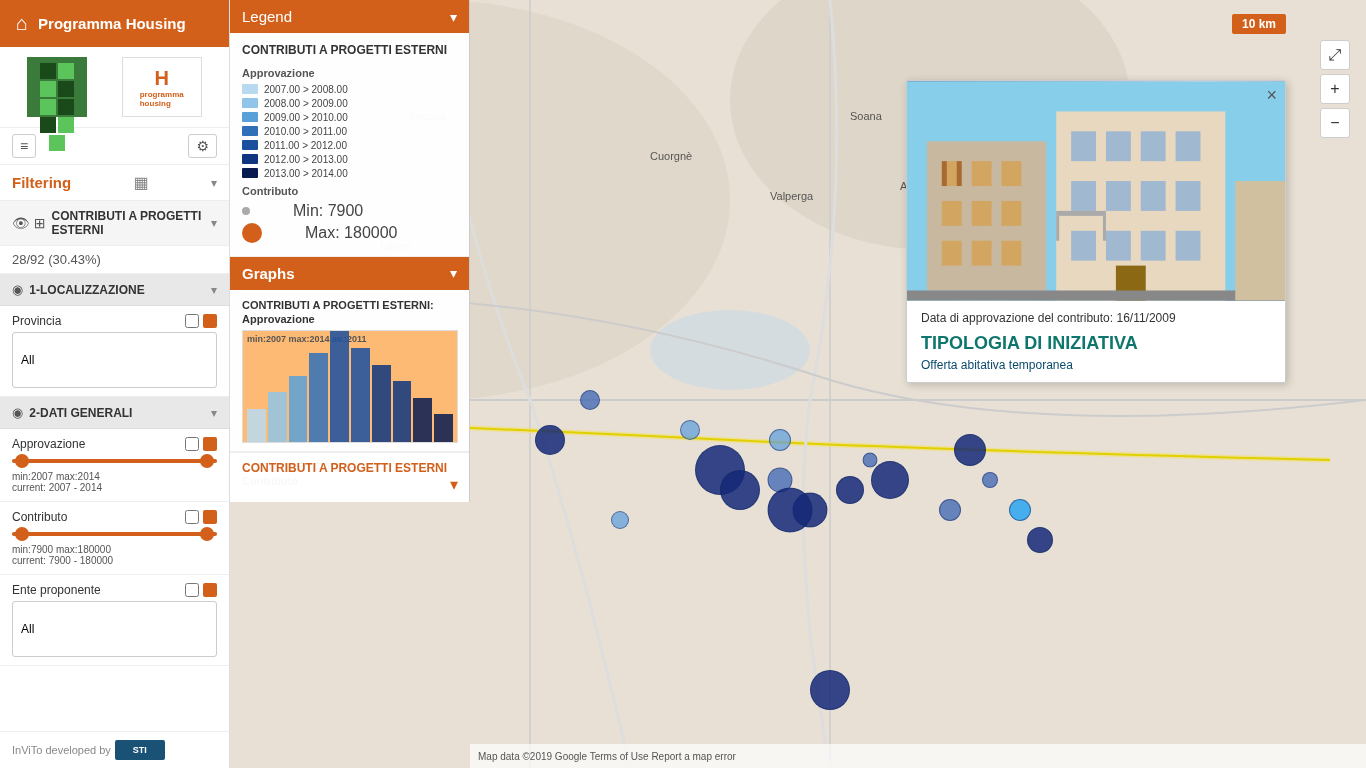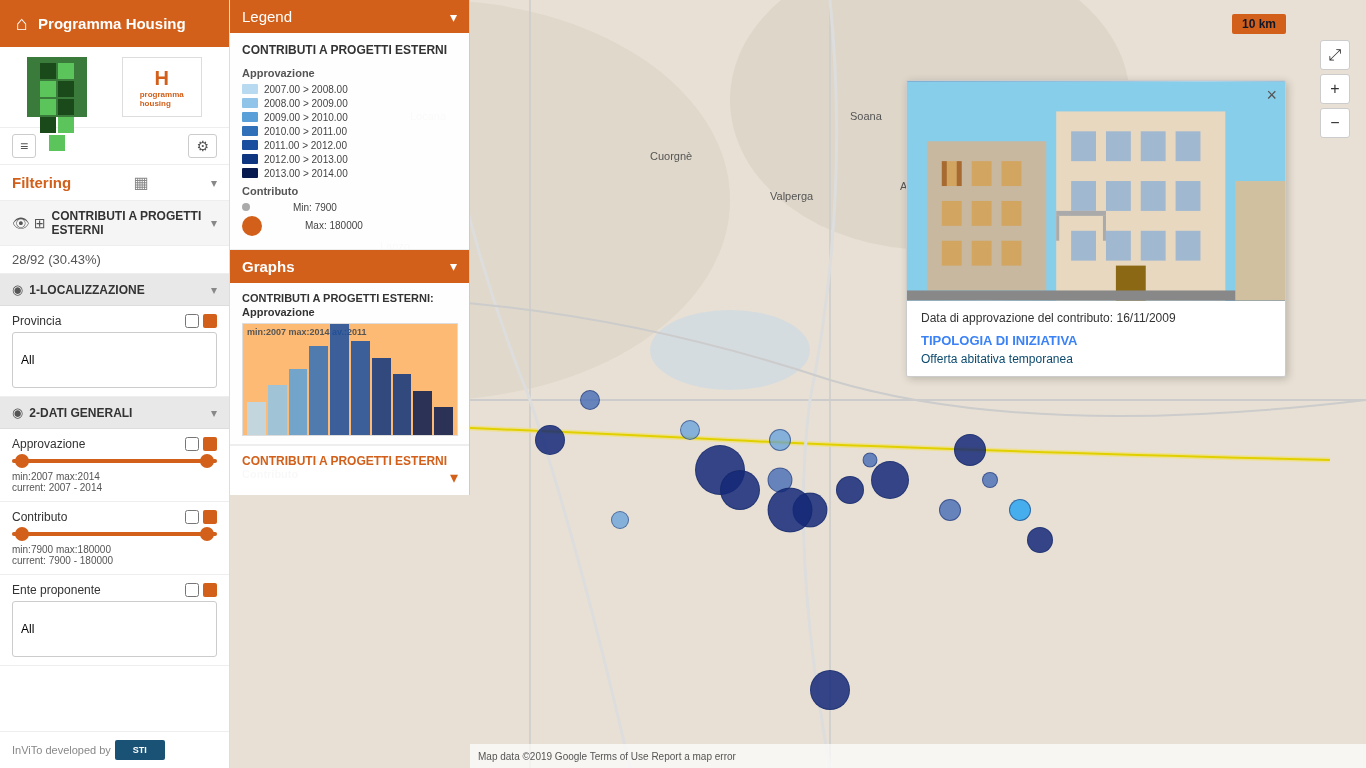--- a/index.html
+++ b/index.html
@@ -143,21 +143,21 @@
 
     
     #map-bg {
       position: absolute; inset: 0;
       background: #ddd8c8;
     }
 
     
     #scale-bar {
       position: absolute; top: 14px; right: 80px;
-      background: #d2601a; color: #0f172a;
+      background: #d2601a; color: #ffffff;
       padding: 3px 10px; font-size: 12px; font-weight: bold;
       border-radius: 2px;
     }
 
     
     #map-controls {
       position: absolute; top: 40px; right: 16px;
       display: flex; flex-direction: column; gap: 4px;
     }
     .map-ctrl-btn {
@@ -191,21 +191,21 @@
     .legend-sub { font-size: 11px; color: #555; margin-bottom: 5px; font-weight: bold; }
 
     .legend-item { display: flex; align-items: center; gap: 6px; margin-bottom: 3px; }
     .legend-swatch { width: 16px; height: 10px; border-radius: 1px; }
     .legend-item-label { font-size: 10px; color: #444; }
 
     .legend-contrib { margin-top: 6px; }
     .legend-dot-row { display: flex; align-items: center; gap: 6px; margin-bottom: 3px; }
     .legend-dot-min { width: 8px; height: 8px; background: #aaa; border-radius: 50%; }
     .legend-dot-max { width: 20px; height: 20px; background: #d2601a; border-radius: 50%; }
-    .legend-dot-label { font-size: 10px; color: #444; padding-left: 37px; }
+    .legend-dot-label { font-size: 16px; color: #444; padding-left: 37px; }
 
     
     #graphs-header {
       background: #d2601a; color: #fff;
       padding: 8px 12px;
       display: flex; align-items: center; justify-content: space-between;
       cursor: pointer;
     }
 
     .graph-section { padding: 8px 12px; border-bottom: 1px solid #eee; }
@@ -258,21 +258,21 @@
       background: linear-gradient(135deg, #7a9abf 0%, #a0b8d0 30%, #c8d8e8 50%, #8fa8c0 70%, #6080a0 100%);
       display: flex; align-items: center; justify-content: center;
       overflow: hidden;
     }
     
     .building-svg { width: 100%; height: 100%; }
 
     #popup-content { padding: 10px 14px; }
     #popup-anno { font-size: 12px; color: #333; margin-bottom: 3px; }
     #popup-data { font-size: 12px; color: #333; margin-bottom: 8px; }
-    #popup-tipologia-title { font-size: 13px; font-weight: bold; color: #3b82f6; margin-bottom: 4px; }
+    #popup-tipologia-title { font-size: 18px; font-weight: bold; color: #0f766e; margin-bottom: 4px; }
     #popup-tipologia-val { font-size: 12px; color: #0c4a6e; }
 
     
     .map-dot {
       position: absolute;
       border-radius: 50%;
       background: rgba(30, 60, 140, 0.75);
       border: 1px solid rgba(20,40,100,0.5);
       transform: translate(-50%, -50%);
     }

